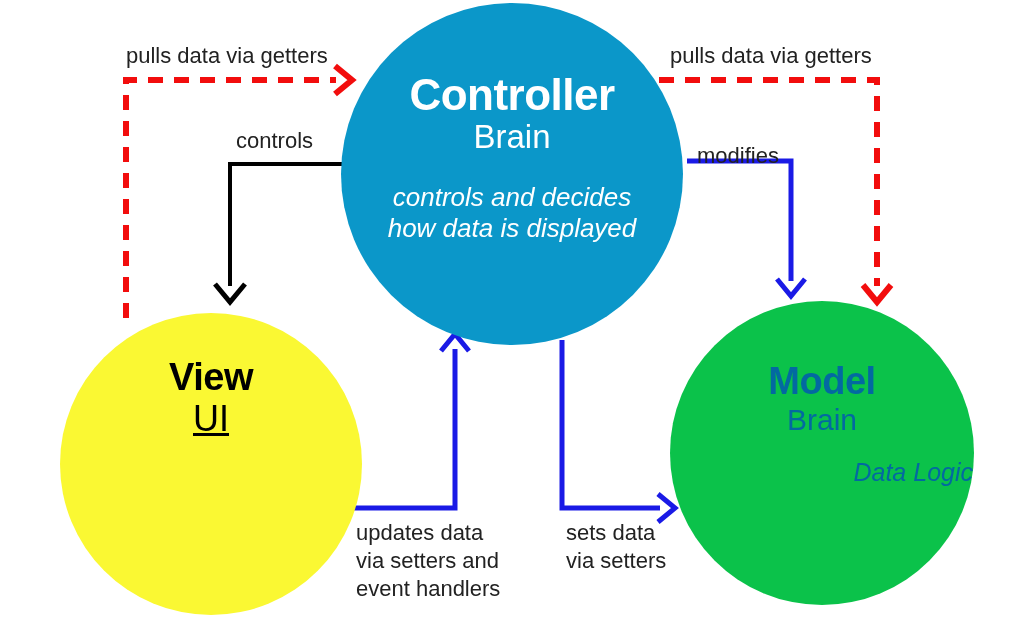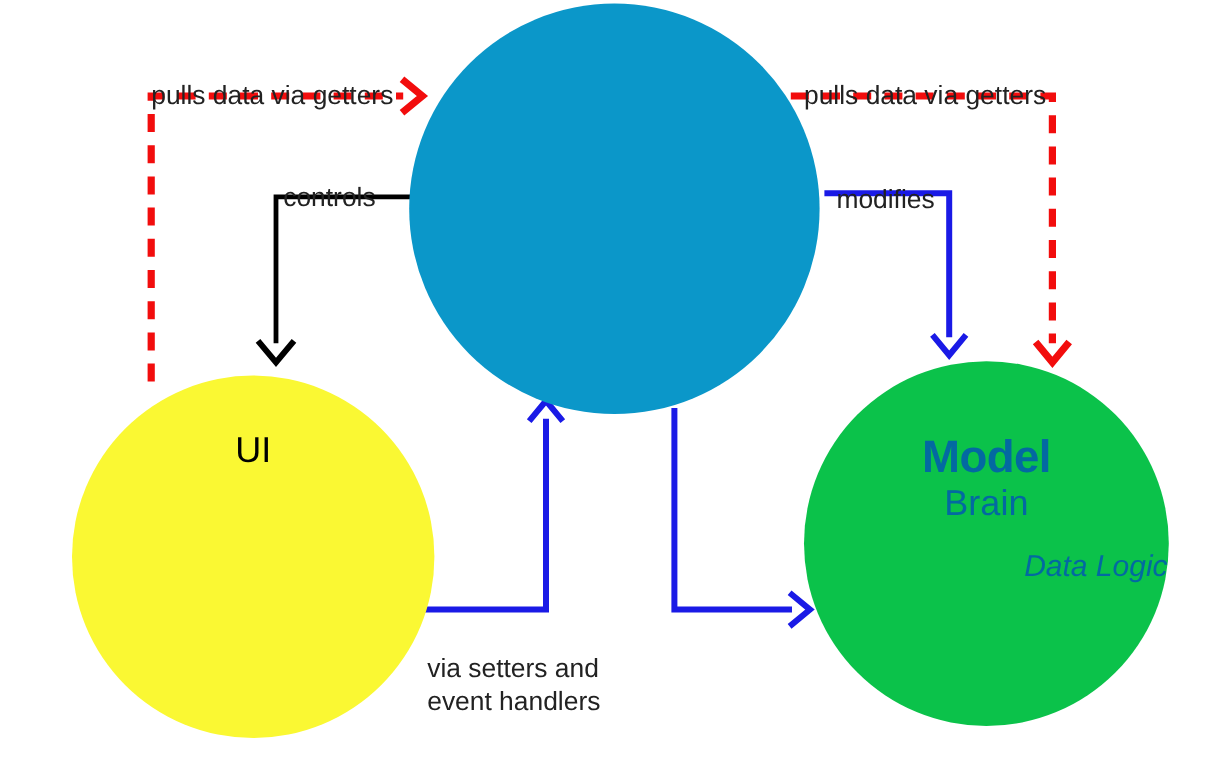--- a/index.html
+++ b/index.html
@@ -53,47 +53,46 @@
   #controller-label .node-title { font-size: 44px; }
   #controller-label .node-sub   { font-size: 33px; margin-top: 1px; }
   #controller-label .node-desc  { font-size: 26px; margin-top: 27px; }
 
   
   #view-label {
     left: 60px; top: 358px; width: 302px;
     color: #000000;
   }
   #view-label .node-title { font-size: 38px; }
-  #view-label .node-sub   { font-size: 30px; margin-top: 1px; }
+  #view-label .node-sub   { font-size: 36px; margin-top: 1px; text-decoration: underline; }
   #view-label .node-desc  { font-size: 25px; margin-top: 20px; }
 
   
   #model-label {
     left: 671px; top: 362px; width: 302px;
     color: #0369a1;
   }
   #model-label .node-title { font-size: 38px; }
   #model-label .node-sub   { font-size: 30px; margin-top: 1px; }
   #model-label .node-desc  { font-size: 25px; margin-top: 22px; text-align: right; }
 
   
   .edge-label {
     position: absolute;
     z-index: 3;
     color: #222222;
     font-size: 22px;
     line-height: 1.28;
     white-space: nowrap;
     pointer-events: none;
-    margin-top: 24px;
   }
   #lbl-pulls-left   { left: 126px; top: 42px; }
   #lbl-pulls-right  { left: 670px; top: 42px; }
   #lbl-initiates    { left: 236px; top: 127px; }
-  #lbl-modifies     { left: 697px; top: 128px; }
+  #lbl-modifies     { left: 697px; top: 142px; }
   #lbl-updates      { left: 356px; top: 519px; text-align: left; }
   #lbl-sets         { left: 566px; top: 519px; text-align: left; }
 </style>
 </head>
 <body>
 
 <div id="canvas">
 
   <svg class="layer arrows" viewBox="0 0 1020 644">
 
@@ -127,40 +126,54 @@
       <path d="M658 494 L675 508 L658 522" fill="none" stroke="#1a1ae6" stroke-width="5" stroke-linecap="butt" stroke-linejoin="miter"></path>
     </g>
   </svg>
 
   <svg class="layer nodes" viewBox="0 0 1020 644">
     <circle cx="512" cy="174" r="171" fill="#0b97c9"></circle>
     <circle cx="211" cy="464" r="151" fill="#faf833"></circle>
     <circle cx="822" cy="453" r="152" fill="#0bc24a"></circle>
   </svg>
 
+  <div class="node-label" id="controller-label">
+    <div class="node-title">Controller</div>
+    <div class="node-sub">Brain</div>
+    <div class="node-desc">
+      <div>controls and decides</div>
+      <div>how data is displayed</div>
+    </div>
+  </div>
 
   <div class="node-label" id="view-label">
+    <div class="node-title">View</div>
     <div class="node-sub">UI</div>
   </div>
 
   <div class="node-label" id="model-label">
     <div class="node-title">Model</div>
     <div class="node-sub">Brain</div>
     <div class="node-desc">
       <div>Data Logic</div>
     </div>
   </div>
 
   <div class="edge-label" id="lbl-pulls-left">pulls data via getters</div>
 
   <div class="edge-label" id="lbl-pulls-right">pulls data via getters</div>
 
   <div class="edge-label" id="lbl-initiates">controls</div>
 
   <div class="edge-label" id="lbl-modifies">modifies</div>
 
   <div class="edge-label" id="lbl-updates">
+    <div>updates data</div>
     <div>via setters and</div>
     <div>event handlers</div>
   </div>
 
+  <div class="edge-label" id="lbl-sets">
+    <div>sets data</div>
+    <div>via setters</div>
+  </div>
 
 </div>
 
 </body></html>

